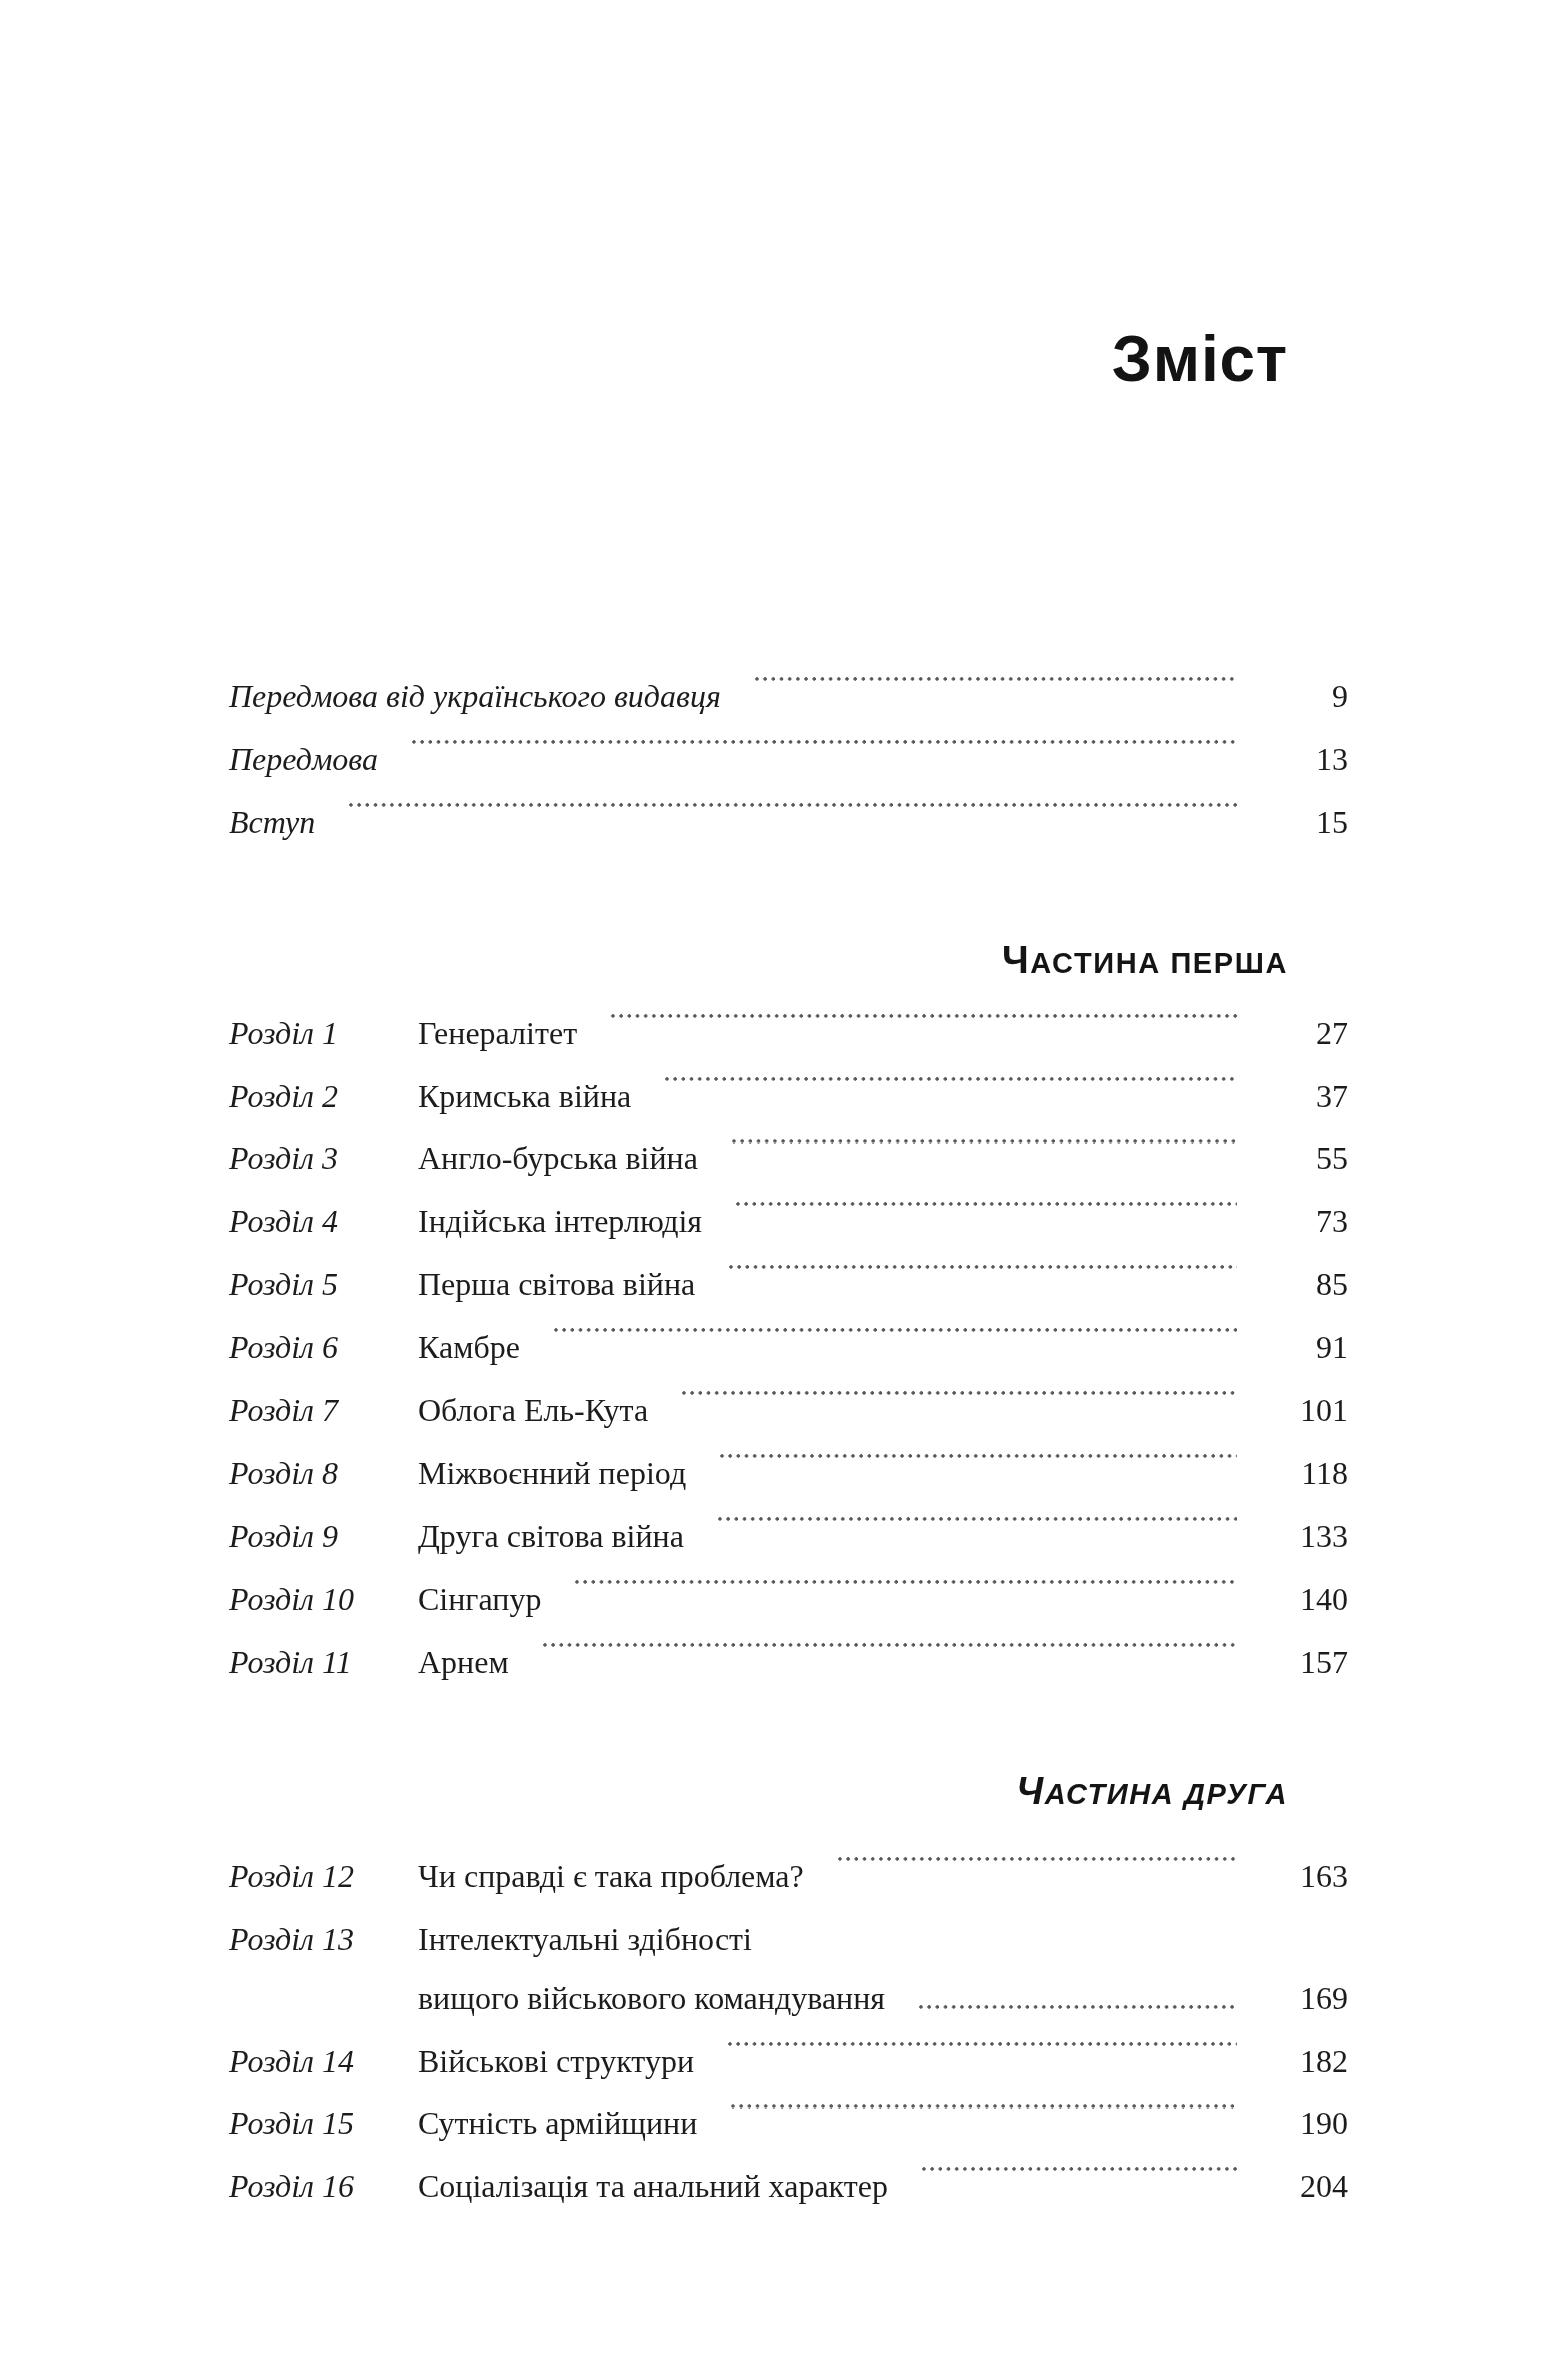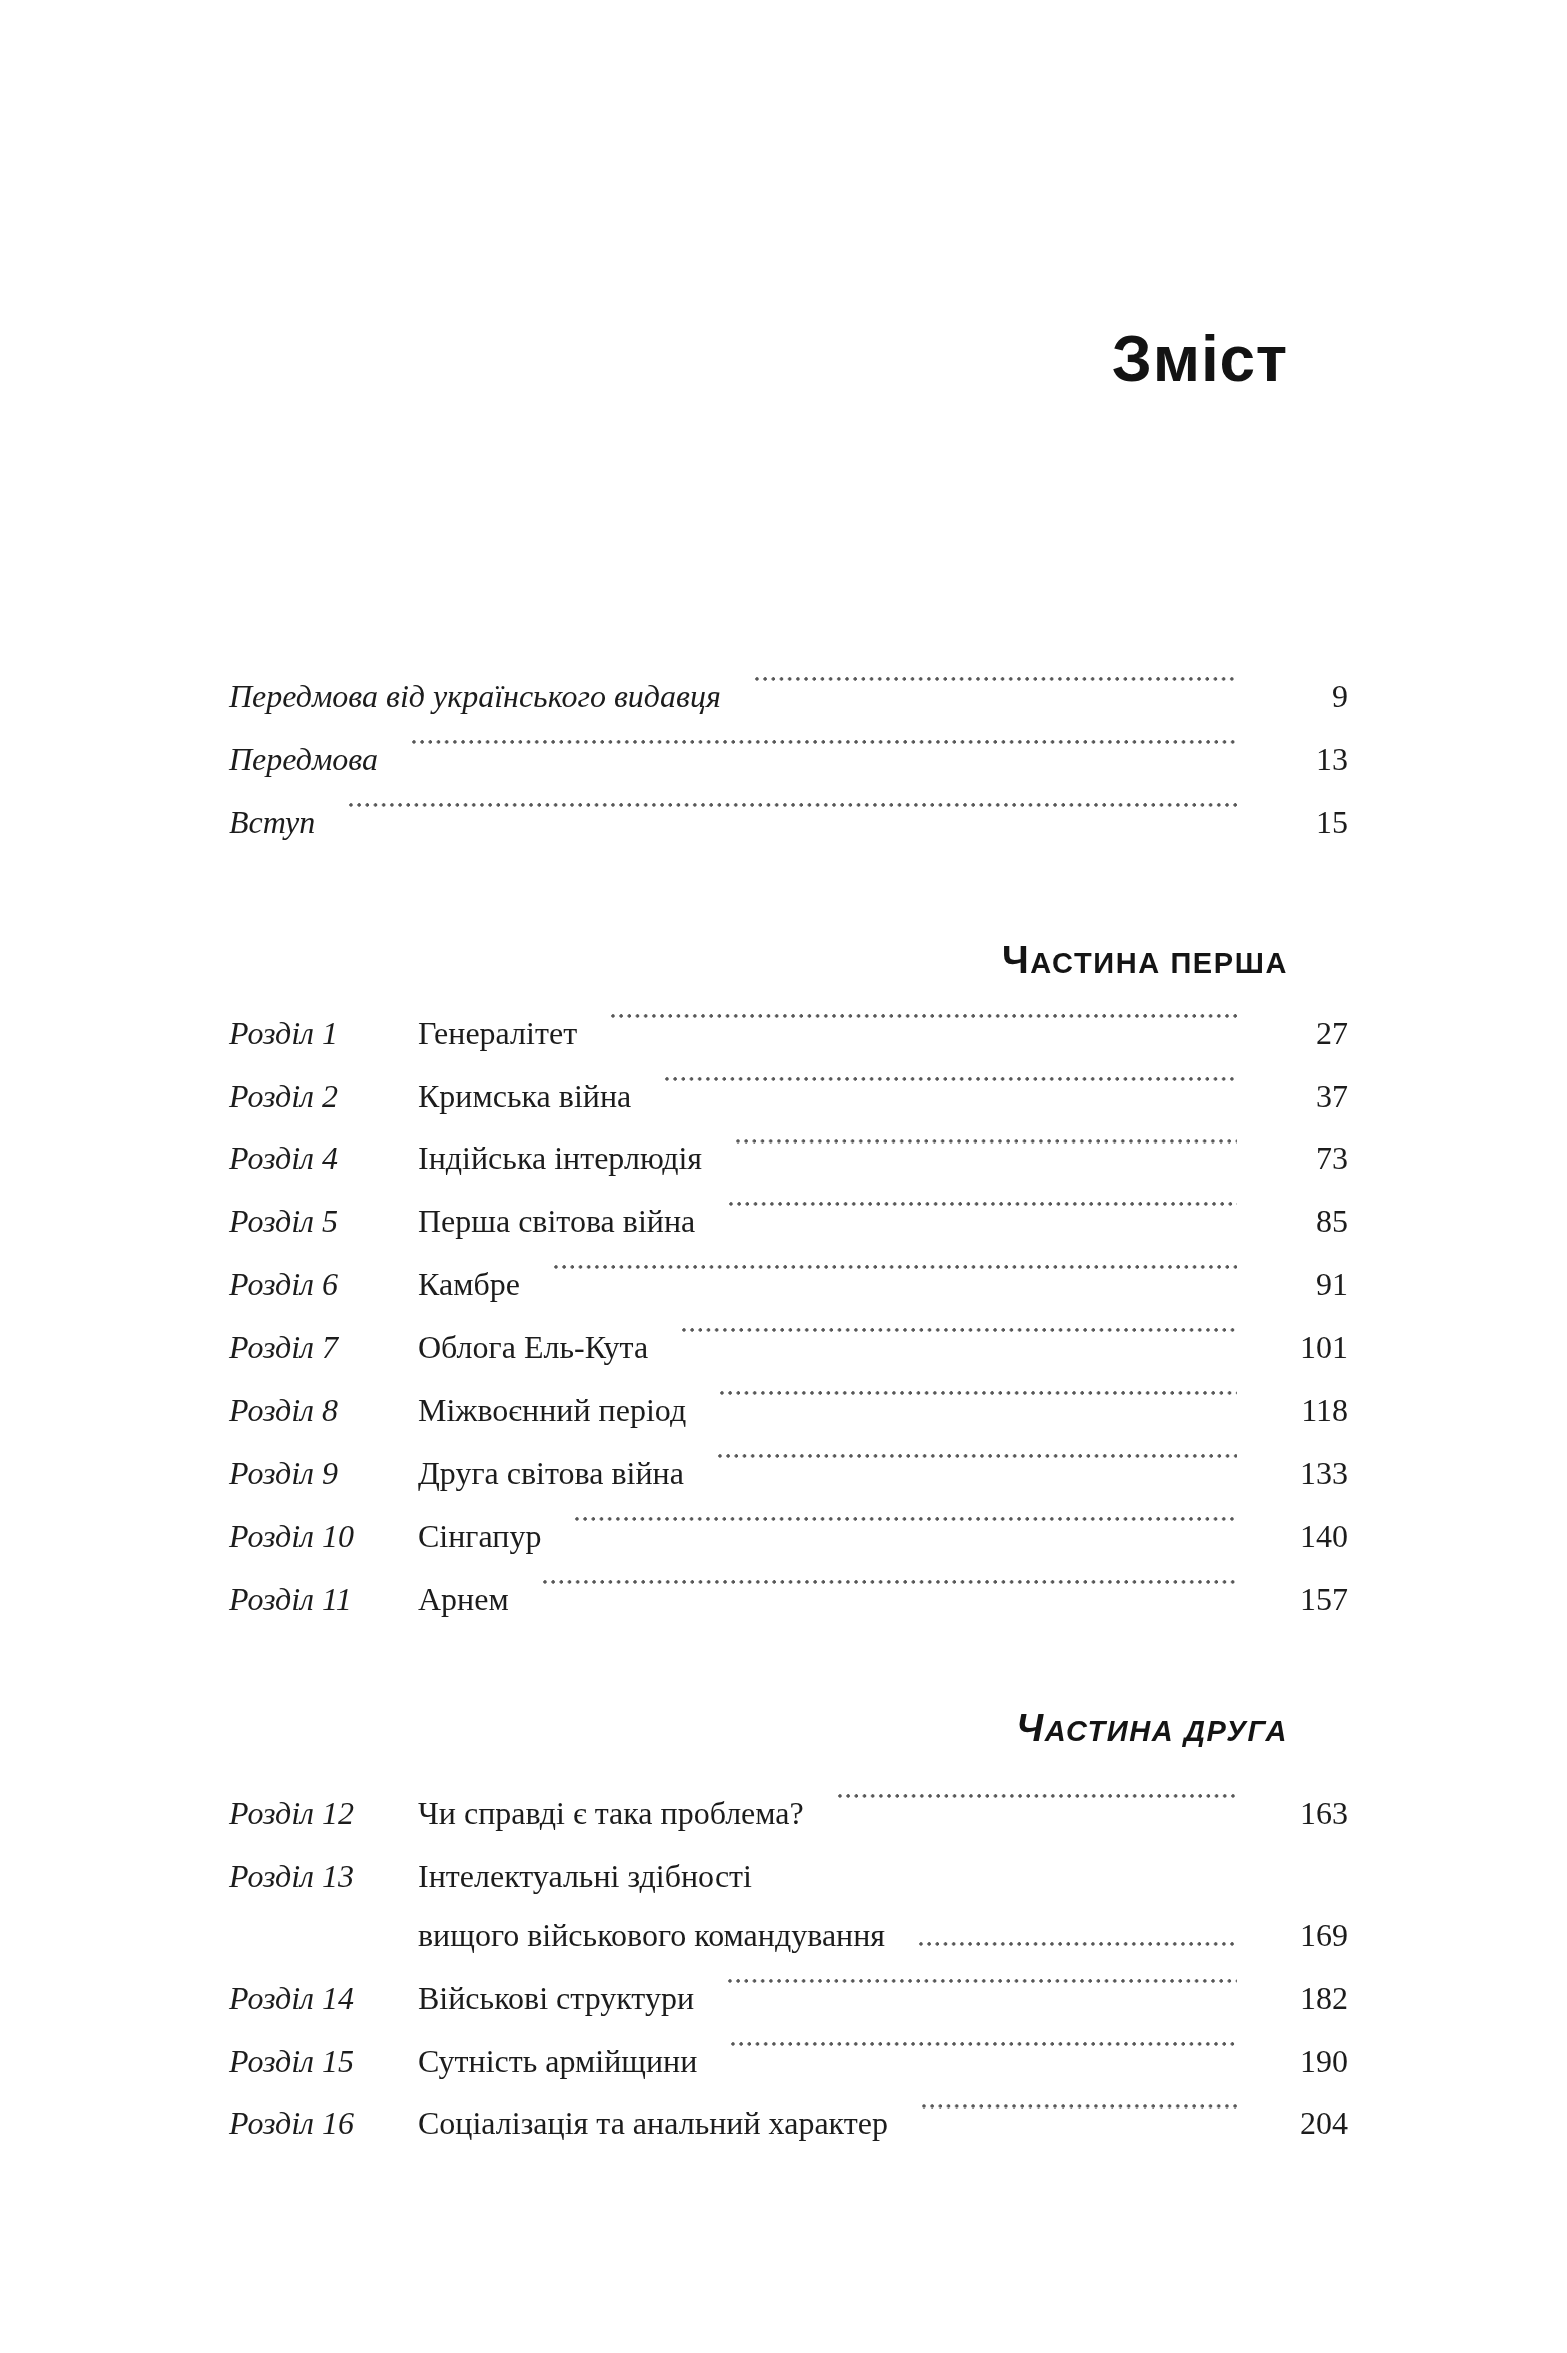--- a/index.html
+++ b/index.html
@@ -103,20 +103,26 @@
       <span class="leader"></span>
       <span class="pg">27</span>
     </div>
     <div class="row">
       <span class="ch-label">Розділ 2</span>
       <span class="ch-title">Кримська війна</span>
       <span class="leader"></span>
       <span class="pg">37</span>
     </div>
     <div class="row">
+      <span class="ch-label">Розділ 3</span>
+      <span class="ch-title">Англо-бурська війна</span>
+      <span class="leader"></span>
+      <span class="pg">55</span>
+    </div>
+    <div class="row">
       <span class="ch-label">Розділ 4</span>
       <span class="ch-title">Індійська інтерлюдія</span>
       <span class="leader"></span>
       <span class="pg">73</span>
     </div>
     <div class="row">
       <span class="ch-label">Розділ 5</span>
       <span class="ch-title">Перша світова війна</span>
       <span class="leader"></span>
       <span class="pg">85</span>

